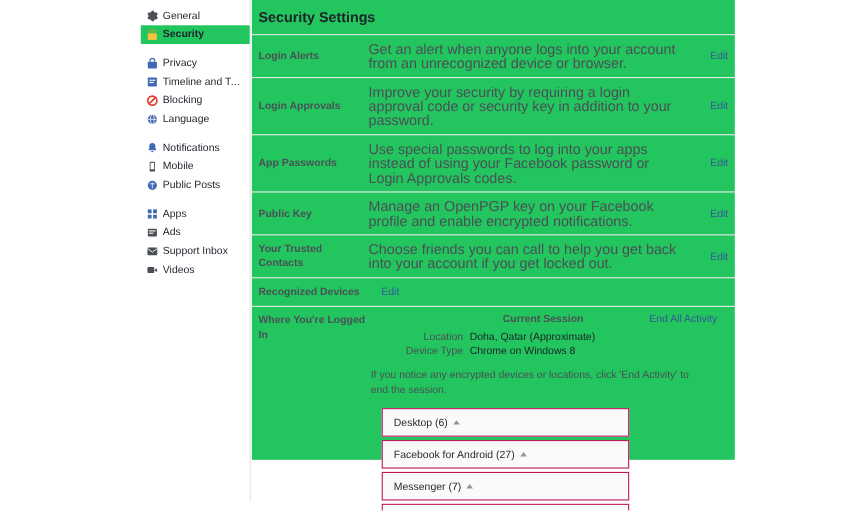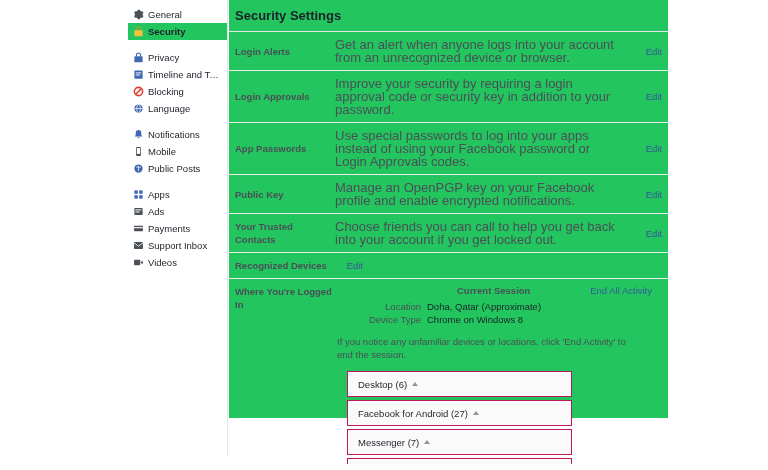--- a/index.html
+++ b/index.html
@@ -325,29 +325,20 @@
               <rect x="2" y="3" width="12" height="10" rx="1" fill="#4b4f56"></rect>
               <rect x="3.4" y="5" width="9" height="1.4" fill="#fff"></rect>
               <rect x="3.4" y="8" width="6" height="1.4" fill="#fff"></rect>
             </svg>
         </span>
         <span class="nav-label">Ads</span>
       </div>
       <div class="nav-item">
         <span class="nav-ico">
           <svg width="11" height="11" viewBox="0 0 16 16">
-              <rect x="1.5" y="4" width="13" height="8" rx="1" fill="#4b4f56"></rect>
-              <rect x="1.5" y="6" width="13" height="1.6" fill="#fff"></rect>
-            </svg>
-        </span>
-        <span class="nav-label">Payments</span>
-      </div>
-      <div class="nav-item">
-        <span class="nav-ico">
-          <svg width="11" height="11" viewBox="0 0 16 16">
               <rect x="1.5" y="3" width="13" height="10" rx="1" fill="#4b4f56"></rect>
               <path d="M1.5 4.2L8 9l6.5-4.8" stroke="#fff" stroke-width="1.2" fill="none"></path>
             </svg>
         </span>
         <span class="nav-label">Support Inbox</span>
       </div>
       <div class="nav-item">
         <span class="nav-ico">
           <svg width="11" height="11" viewBox="0 0 16 16">
               <rect x="1.5" y="4" width="9" height="8" rx="1" fill="#4b4f56"></rect>
@@ -410,21 +401,21 @@
 
         <div class="kv">
           <span class="kv-k">Location</span>
           <span class="kv-v">Doha, Qatar (Approximate)</span>
         </div>
         <div class="kv">
           <span class="kv-k">Device Type</span>
           <span class="kv-v">Chrome on Windows 8</span>
         </div>
 
-        <div class="notice">If you notice any unfamiliar devices or locations, click 'End Activity' to end the session.</div>
+        <div class="notice">If you notice any encrypted devices or locations, click 'End Activity' to end the session.</div>
 
         <div class="device-list">
           <div class="device-row">
             <span>Desktop (6)</span>
             <span class="caret"></span>
           </div>
           <div class="device-row">
             <span>Facebook for Android (27)</span>
             <span class="caret"></span>
           </div>

